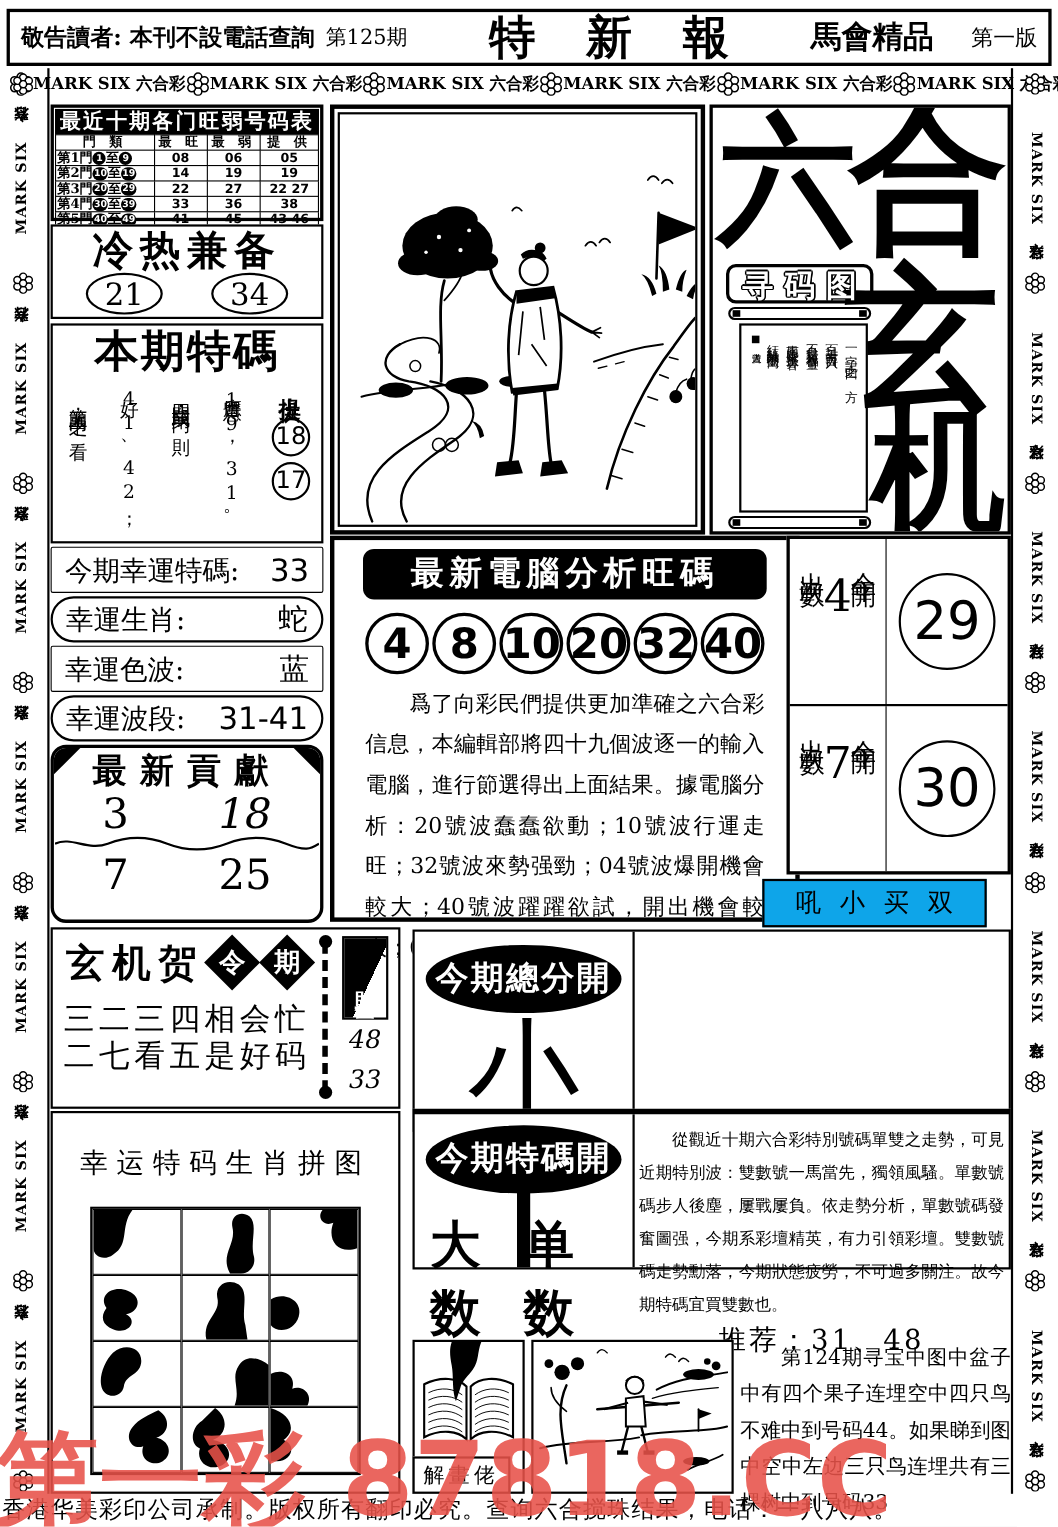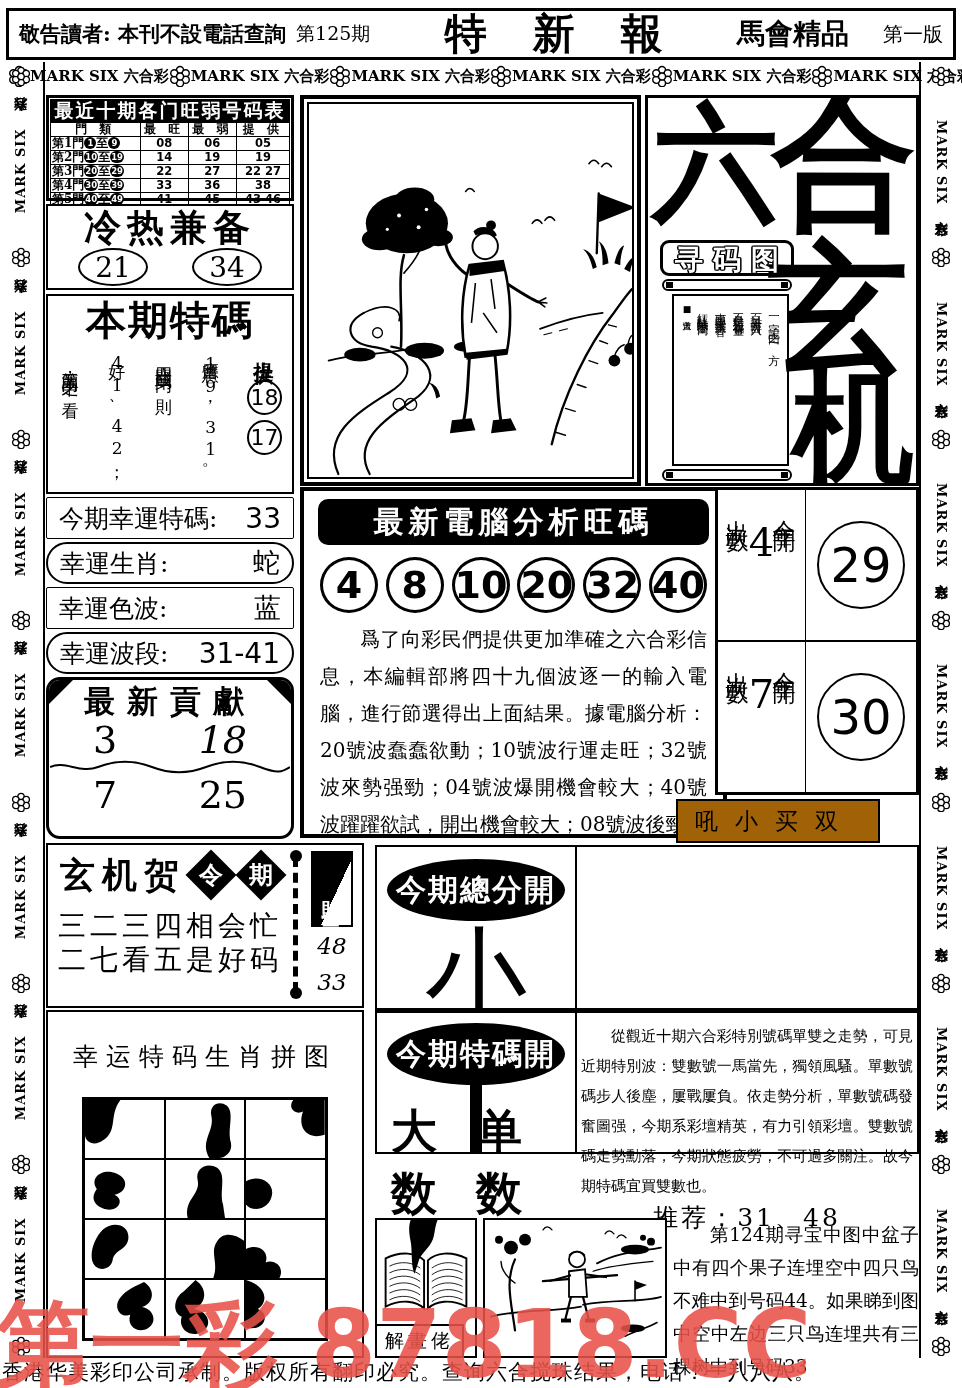--- a/index.html
+++ b/index.html
@@ -112,21 +112,21 @@
   #pz-grid{width:246px;margin:24px auto 0;display:grid;grid-template-columns:repeat(3,1fr);border:2px solid #000}
   .pz{height:60px;border:1px solid #000;background:#fff}
   .pz svg{width:100%;height:100%;display:block}
 
   
   #illustration{position:absolute;left:300px;top:95px;width:341px;height:391px;border:4px solid #000;padding:3px;background:#fff}
   .illu-inner{width:100%;height:100%;border:2px solid #000}
   .illu-inner svg{width:100%;height:100%;display:block}
 
   
-  #computer{position:absolute;left:300px;top:487px;width:427px;height:351px;border:4px solid #000;background:#fff;padding:8px 14px}
+  #computer{position:absolute;left:300px;top:487px;width:427px;height:351px;border:4px solid #000;background:#fff;padding:8px 26px}
   .cp-title{height:46px;background:#000;border-radius:10px;color:#fff;font-size:30px;font-weight:bold;
     text-align:center;line-height:46px;letter-spacing:5px}
   #cp-nums{display:flex;justify-content:space-between;margin-top:12px;padding:0 2px}
   .num-c{width:58px;height:56px;border:3px solid #000;border-radius:50%;text-align:center;line-height:51px;
     font-size:38px;font-weight:bold;font-family:"DejaVu Sans","Liberation Sans",sans-serif}
   .cp-text{font-size:20px;line-height:37px;text-indent:2em;margin:8px 2px 0;text-align:justify}
 
   
   #mystic{position:absolute;left:645px;top:95px;width:274px;height:391px;border:3px solid #000;background:#fff;overflow:hidden}
   .big{position:absolute;font-weight:bold;line-height:1}
@@ -154,22 +154,22 @@
   .app-cell.second{border-top:2px solid #000}
   .app-left{width:88px;border-right:1.5px solid #000;display:flex;flex-direction:column;align-items:center;padding-top:12px}
   .app-labels{display:flex;gap:16px}
   .app-labels span{writing-mode:vertical-rl;font-size:23px;letter-spacing:5px}
   .app-count{font-size:40px;margin-top:2px}
   .app-right{flex:1;display:flex;align-items:center;justify-content:center}
   .app-circle{width:88px;height:88px;border:2.5px solid #000;border-radius:50%;display:flex;align-items:center;
     justify-content:center;font-size:48px;font-family:"DejaVu Sans","Liberation Sans",sans-serif}
 
   
-  #roar{position:absolute;left:676px;top:799px;width:204px;height:44px;border:2px solid #000;background:#a16207;
-    font-size:23px;letter-spacing:17px;text-indent:17px;line-height:41px}
+  #roar{position:absolute;left:693px;top:799px;width:204px;height:44px;border:2px solid #000;background:#0ea5e9;
+    text-align:center;font-size:23px;letter-spacing:17px;text-indent:17px;line-height:41px}
 
   
   #size-row{position:absolute;left:375px;top:845px;width:544px;height:184px;border:2px solid #000;background:#fff;display:flex}
   .sr-left{width:200px;border-right:2px solid #000;display:flex;flex-direction:column;align-items:center}
   .oval-black{margin-top:12px;width:178px;height:62px;background:#000;border-radius:50%;color:#fff;
     font-size:30px;font-weight:bold;text-align:center;line-height:62px;letter-spacing:2px;flex:none}
   .big-char{font-size:102px;line-height:1.05}
   .sr-right{flex:1;padding:8px 14px 4px;display:flex;flex-direction:column}
   .sr-right p,.pr-right p{margin:0;font-size:15px;line-height:30px;text-indent:2em;text-align:justify}
   .rec{font-size:25px;letter-spacing:3px;text-align:center;margin-top:auto;line-height:34px}

